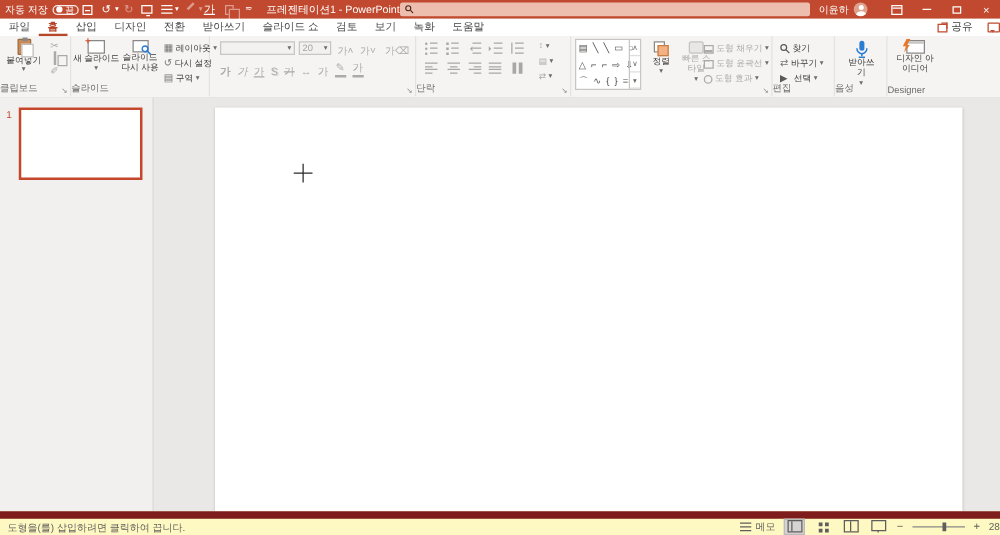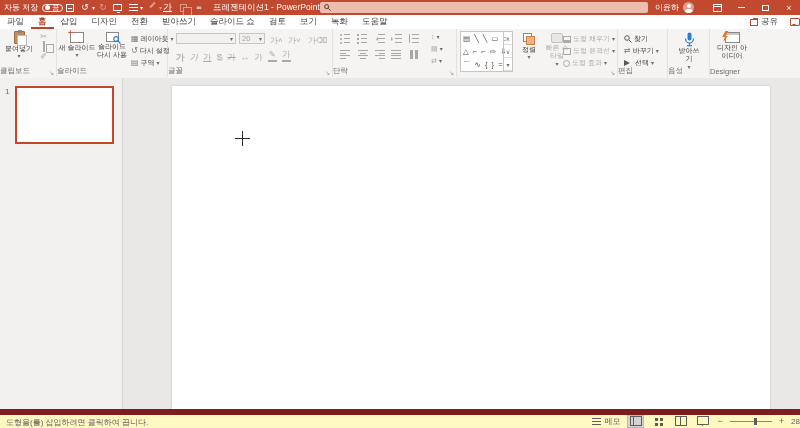--- a/index.html
+++ b/index.html
@@ -351,21 +351,20 @@
         <span>가</span>
         <span style="display:inline-flex;flex-direction:column;align-items:center">
             <span>✎</span>
             <span class="clrbar"></span>
           </span>
         <span style="display:inline-flex;flex-direction:column;align-items:center">
             <span>가</span>
             <span class="clrbar"></span>
           </span>
       </div>
-      <span class="glabel">글꼴</span>
       <span class="launcher">↘</span>
     </div>
 
     <div class="group" style="left:333px;width:124px">
       <div class="mini-row" style="left:7px;top:5px;gap:6px">
         <span class="pic bul">
             <i></i>
             <i></i>
             <i></i>
           </span>

